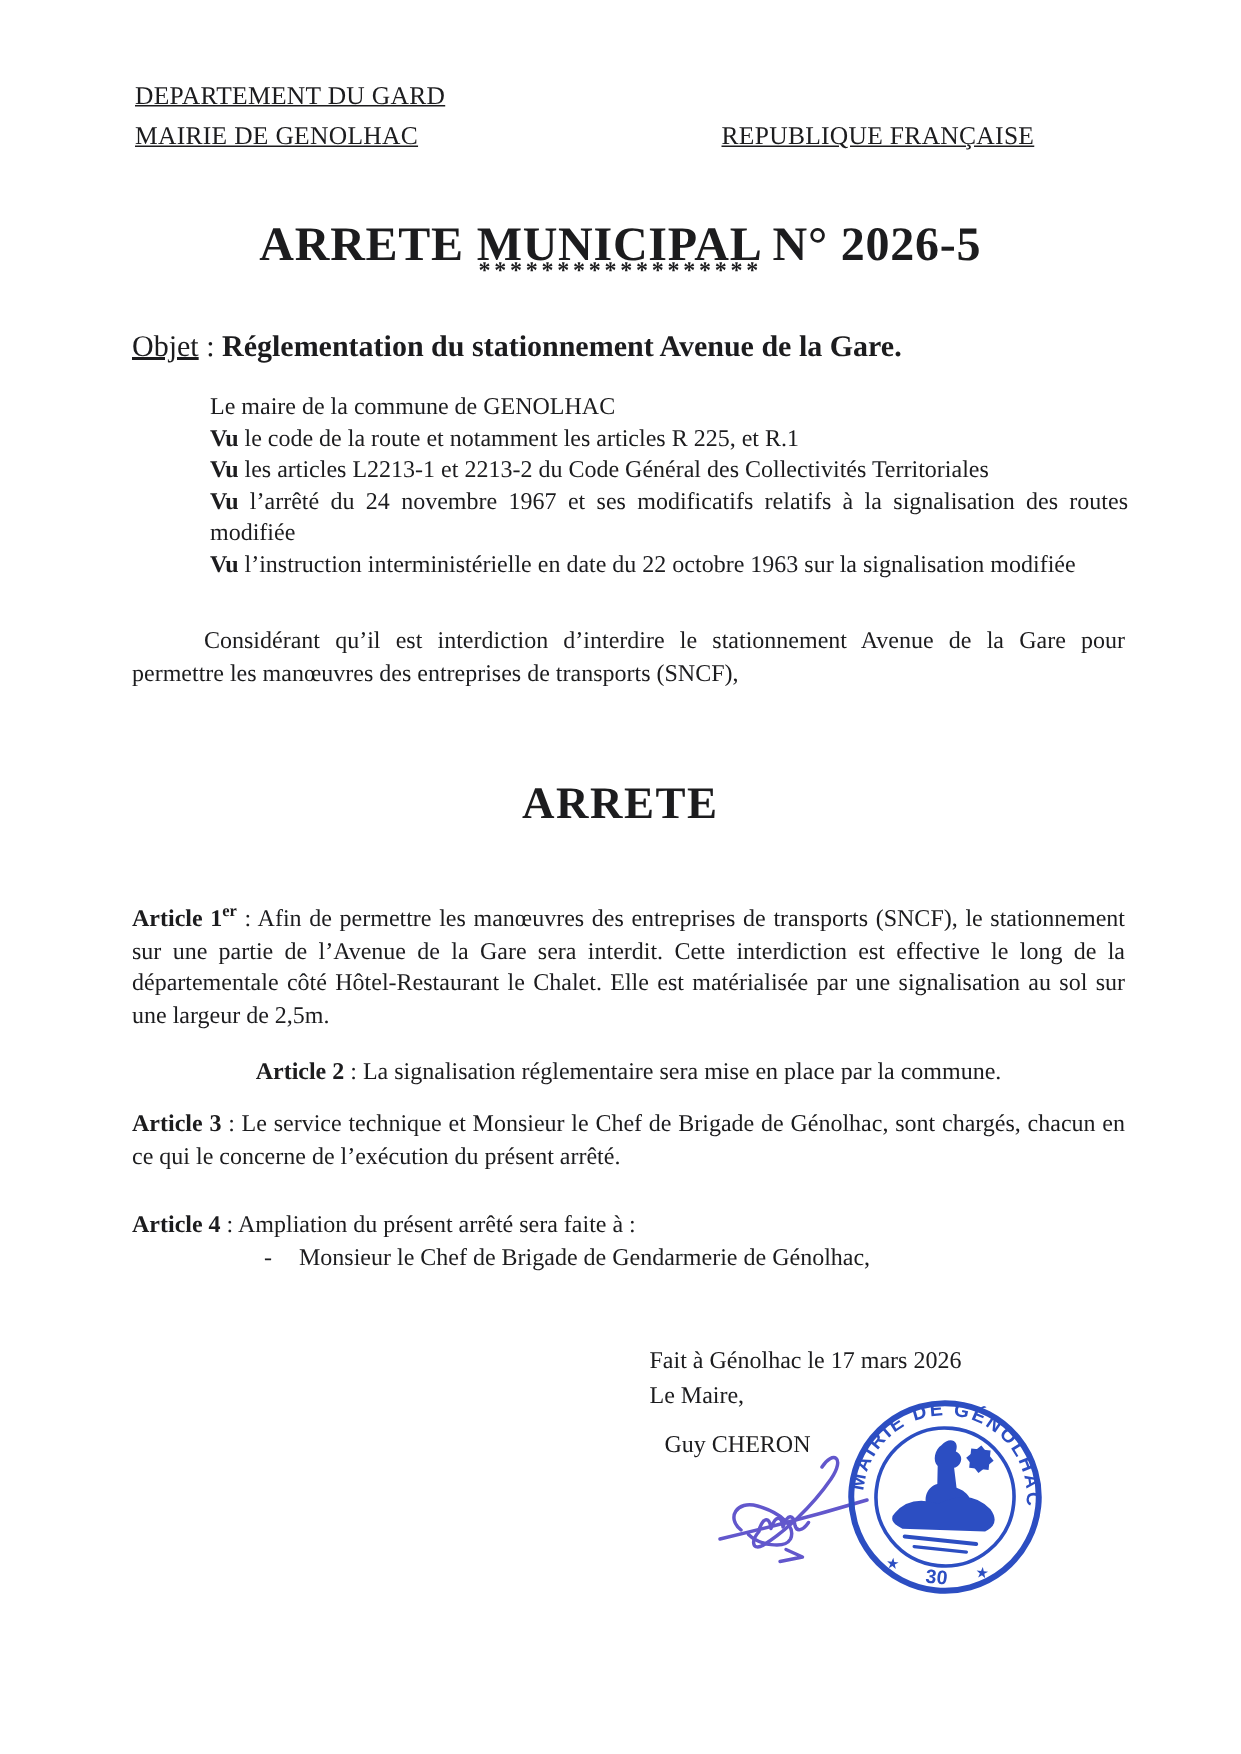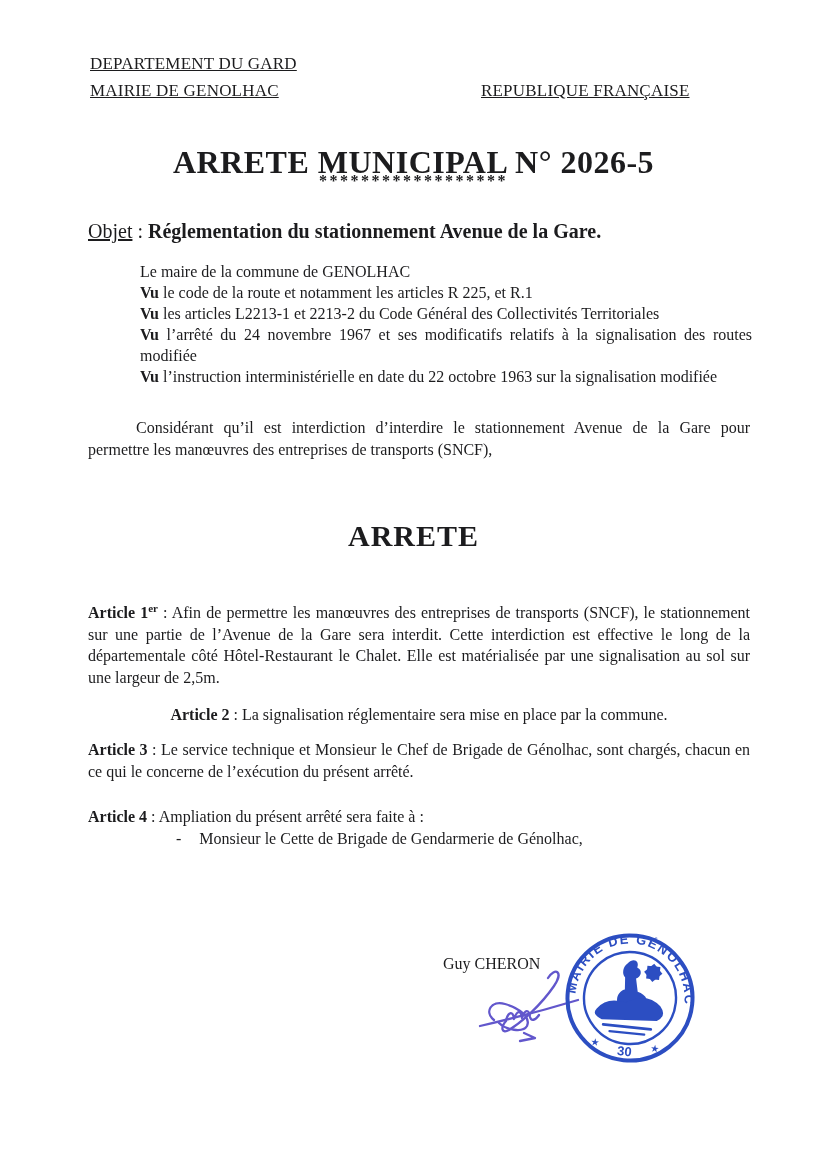--- a/index.html
+++ b/index.html
@@ -93,24 +93,28 @@
   </div>
 
   <div class="abs article a3">
     <b>Article 3</b><span> : Le service technique et Monsieur le Chef de Brigade de Génolhac, sont chargés, chacun en ce qui le concerne de l’exécution du présent arrêté.</span>
   </div>
 
   <div class="abs article a4">
     <div><b>Article 4</b><span> : Ampliation du présent arrêté sera faite à :</span></div>
     <div class="a4-item">
       <span>-</span>
-      <span>Monsieur le Cette de Brigade de Gendarmerie de Génolhac,</span>
+      <span>Monsieur le Chef de Brigade de Gendarmerie de Génolhac,</span>
     </div>
   </div>
 
+  <div class="abs sig">
+    <div>Fait à Génolhac le 17 mars 2026</div>
+    <div>Le Maire,</div>
+  </div>
   <div class="abs sig-name">Guy CHERON</div>
 
   <svg class="abs sig-svg" width="105" height="82" viewBox="0 0 105 82">
     <g fill="none" stroke="#6257cc" stroke-width="2.3" stroke-linecap="round" stroke-linejoin="round">
       <path d="M70 12 C 77 1 86 5 76 20 C 63 39 44 56 31 64 C 24 68 22 62 28 55"></path>
       <path d="M16 54 C 6 46 13 34 27 38 C 41 42 53 51 49 60 C 45 67 28 64 21 57"></path>
       <path d="M28 54 c 3 -9 7 -9 8 -1 c 3 -9 7 -9 8 -1 c 3 -9 7 -9 8 -1 c 1 4 5 4 9 -2"></path>
       <path d="M2 60 C 32 53 70 43 100 34"></path>
       <path d="M46 67 l 11 5 l -15 3"></path>
     </g>

